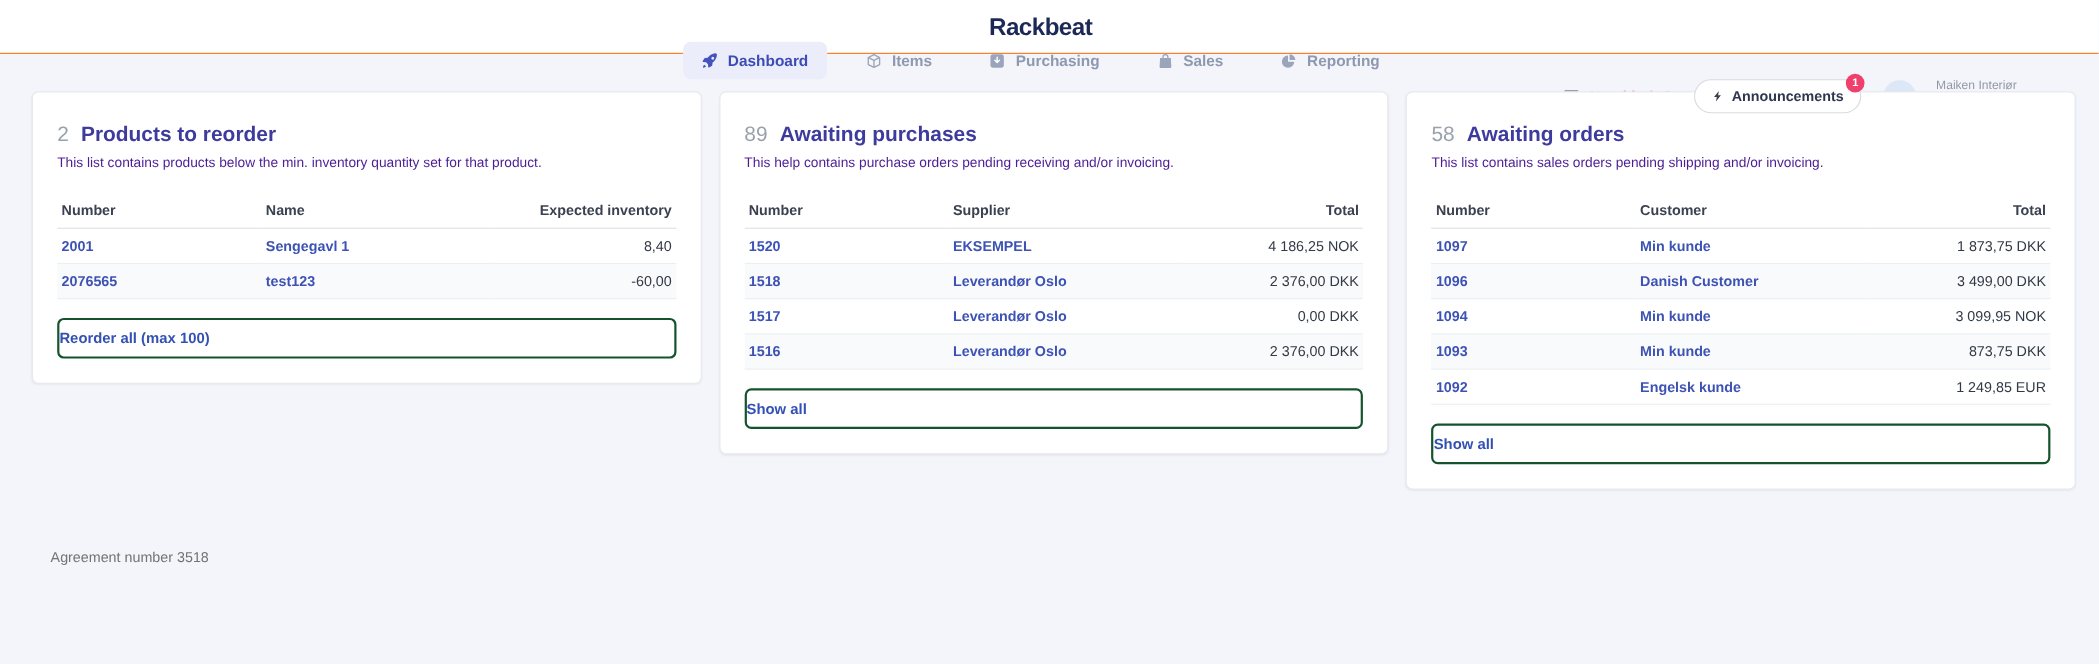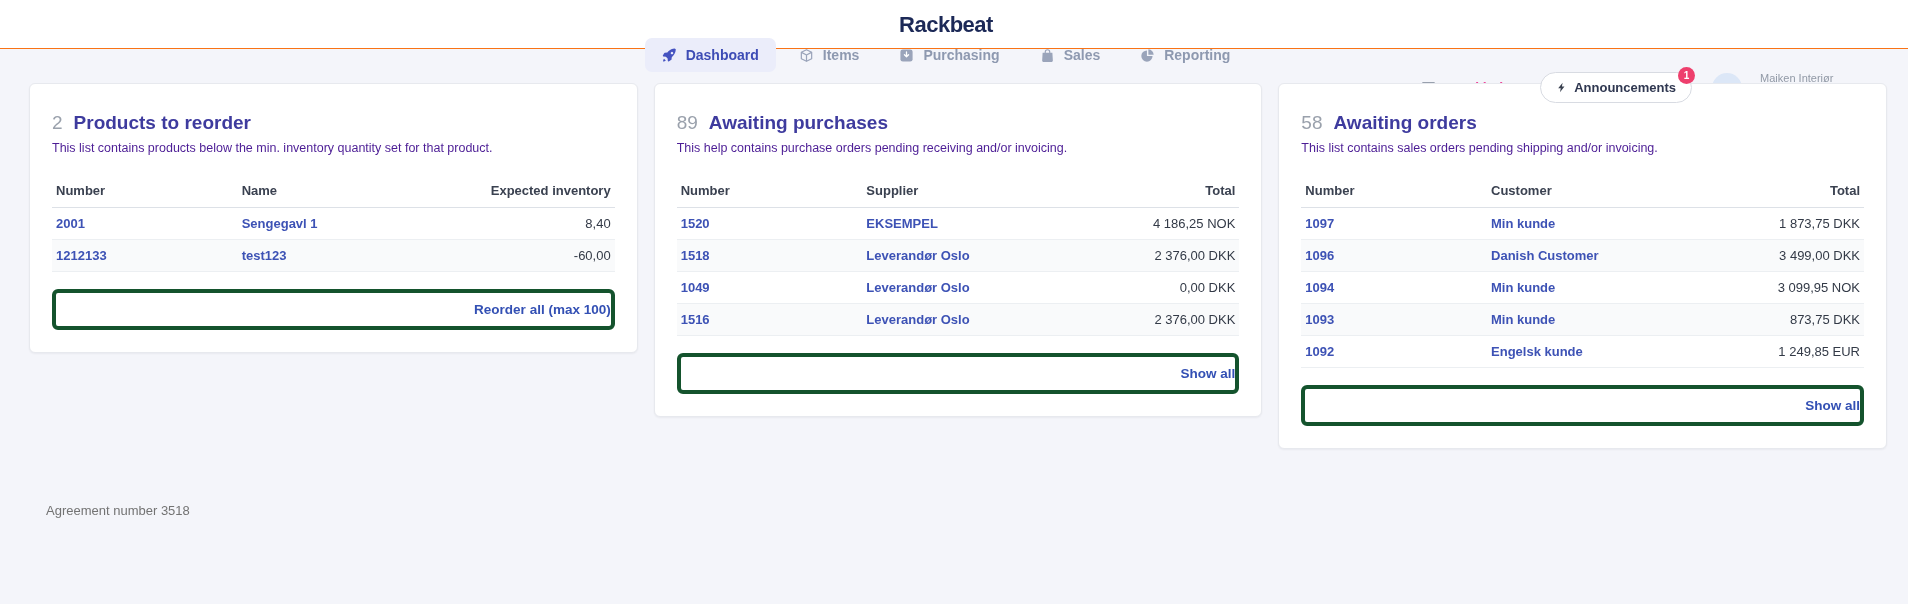--- a/index.html
+++ b/index.html
@@ -12,21 +12,21 @@
 
   
   .navbar {
     height:49px; background:#fff; border-bottom:1px solid #f97316;
     display:flex; align-items:center; padding:12px 46px 0 30px;flex-direction:column;
   }
   .logo {
     font-size:22px; font-weight:800; color:#1c2957; letter-spacing:-0.5px; cursor:pointer;
   }
   .nav-divider { width:1px; height:26px; background:#dcdfe6; margin:0 16px 0 30px; }
-  .nav { display:flex; align-items:center; gap:6px; }
+  .nav { display:flex; align-items:center; gap:18px; }
   .nav-item {
     display:flex; align-items:center; gap:9px; padding:9px 17px; border-radius:7px;
     font-size:14px; font-weight:600; color:#8e99b0; cursor:pointer; white-space:nowrap;
   }
   .nav-item .nav-ic { display:flex; align-items:center; color:#9aa4ba; }
   .nav-item.active { background:#ebedfa; color:#3d4cb5; }
   .nav-item.active .nav-ic { color:#4553c0; }
 
   .nav-right { margin-left:auto; display:flex; align-items:center; gap:20px; }
   .need-help { display:flex; align-items:center; gap:9px; font-size:14px; font-weight:700; color:#ec4899; cursor:pointer; }
@@ -68,22 +68,22 @@
     border-bottom:1px solid #dde1e7;
   }
   .card-table th:first-child { width:33%; }
   .card-table th:last-child, .card-table td:last-child { text-align:right; width:30%; }
   .card-table td { padding:8px 4px; border-bottom:1px solid #eceff2; }
   .card-table tbody tr:nth-child(even) { background:#f9fafb; }
   .cell-link { color:#3d52b5; cursor:pointer;font-weight:bold; }
   .cell-value { color:#333a47; }
   .card-action {
     display:block; width:100%; margin-top:17px; background:#fff;
-    border:4px solid #14532d; border-radius:6px; padding:9px 0;
-    font-size:13.5px; font-weight:700; color:#3350b4; text-align:right; cursor:pointer;
+    border:2px solid #14532d; border-radius:6px; padding:9px 0;
+    font-size:13.5px; font-weight:700; color:#3350b4; text-align:left; cursor:pointer;
     font-family:"Liberation Sans", sans-serif;
   }
 
   
   .footer-note { margin:54px 0 0 46px; font-size:13px; color:#737373; }
 </style>
 </head>
 <body>
 
 <header class="navbar">
@@ -181,21 +181,21 @@
             <th>Expected inventory</th>
           </tr>
         </thead>
         <tbody>
           <tr>
             <td class="cell-link">2001</td>
             <td class="cell-link">Sengegavl 1</td>
             <td class="cell-value">8,40</td>
           </tr>
           <tr>
-            <td class="cell-link">1212133</td>
+            <td class="cell-link">2076565</td>
             <td class="cell-link">test123</td>
             <td class="cell-value">-60,00</td>
           </tr>
         </tbody>
       </table>
       <button class="card-action">Reorder all (max 100)</button>
     </section>
     <section class="card">
       <div class="card-head">
         <span class="card-count">89</span>
@@ -215,21 +215,21 @@
             <td class="cell-link">1520</td>
             <td class="cell-link">EKSEMPEL</td>
             <td class="cell-value">4 186,25 NOK</td>
           </tr>
           <tr>
             <td class="cell-link">1518</td>
             <td class="cell-link">Leverandør Oslo</td>
             <td class="cell-value">2 376,00 DKK</td>
           </tr>
           <tr>
-            <td class="cell-link">1049</td>
+            <td class="cell-link">1517</td>
             <td class="cell-link">Leverandør Oslo</td>
             <td class="cell-value">0,00 DKK</td>
           </tr>
           <tr>
             <td class="cell-link">1516</td>
             <td class="cell-link">Leverandør Oslo</td>
             <td class="cell-value">2 376,00 DKK</td>
           </tr>
         </tbody>
       </table>

